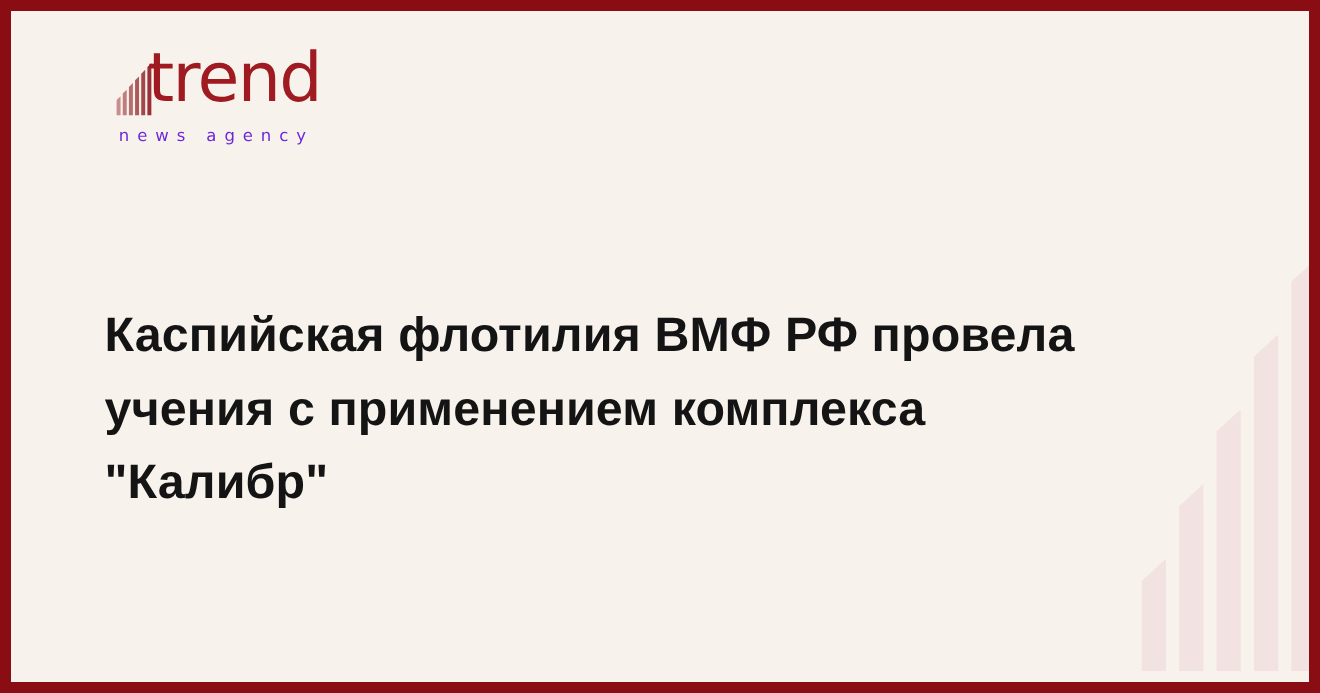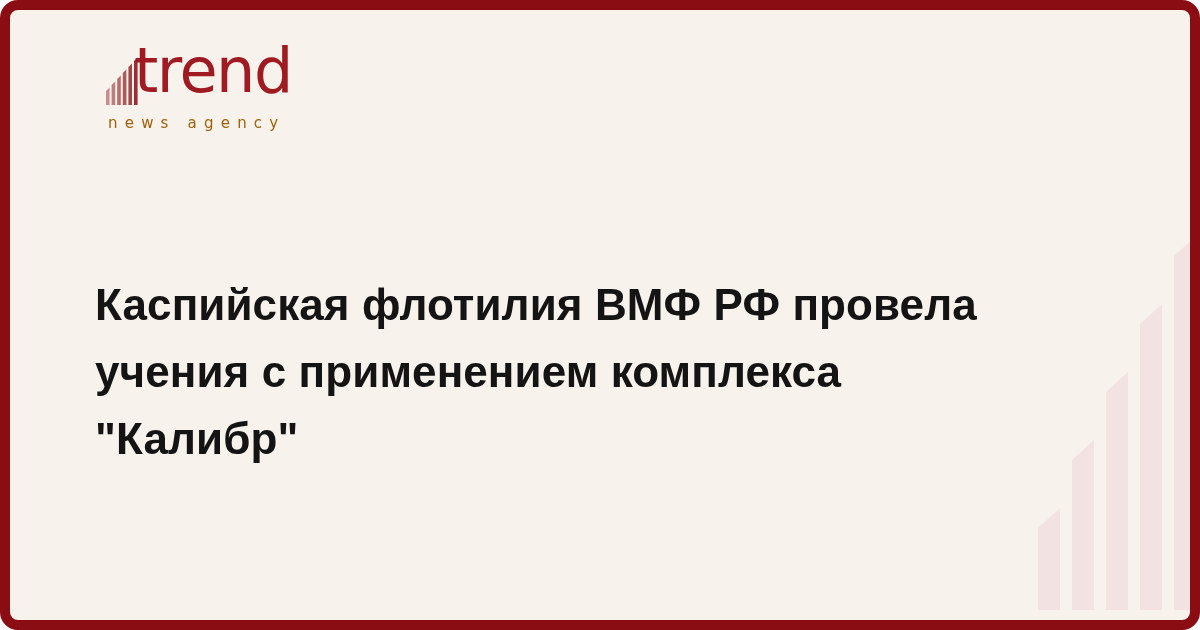--- a/index.html
+++ b/index.html
@@ -13,21 +13,20 @@
     width: 1200px;
     height: 630px;
     box-sizing: border-box;
     background: #f7f2ec;
     border-top: 10px solid #8b0d14;
     border-left: 10px solid #8b0d14;
     border-right: 10px solid #8b0d14;
     border-bottom: 10px solid #8b0d14;
     overflow: hidden;
     font-family: "Liberation Sans", sans-serif;
-    border-radius: 18px;
   }
 
   
   #watermark {
     position: absolute;
     left: 1018px;
     top: 160px;
     width: 172px;
     height: 440px;
     pointer-events: none;
@@ -68,21 +67,21 @@
     white-space: nowrap;
   }
   #logo-tagline {
     position: absolute;
     left: 3px;
     top: 62px;
     font-family: "DejaVu Sans", sans-serif;
     font-size: 15px;
     font-weight: 400;
     letter-spacing: 7.2px;
-    color: #a16207;
+    color: #6d28d9;
     white-space: nowrap;
   }
 
   
   #headline {
     position: absolute;
     left: 85px;
     top: 262px;
     width: 950px;
     font-family: "Liberation Sans", sans-serif;

